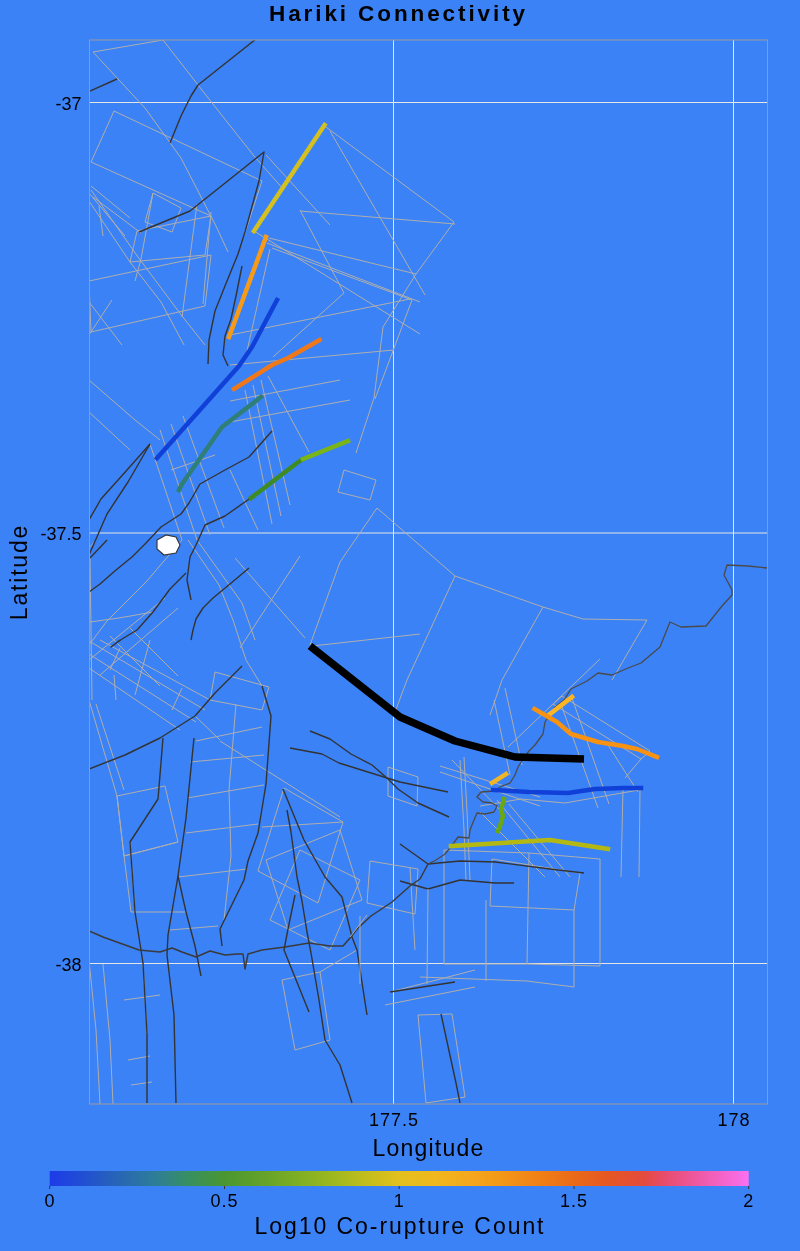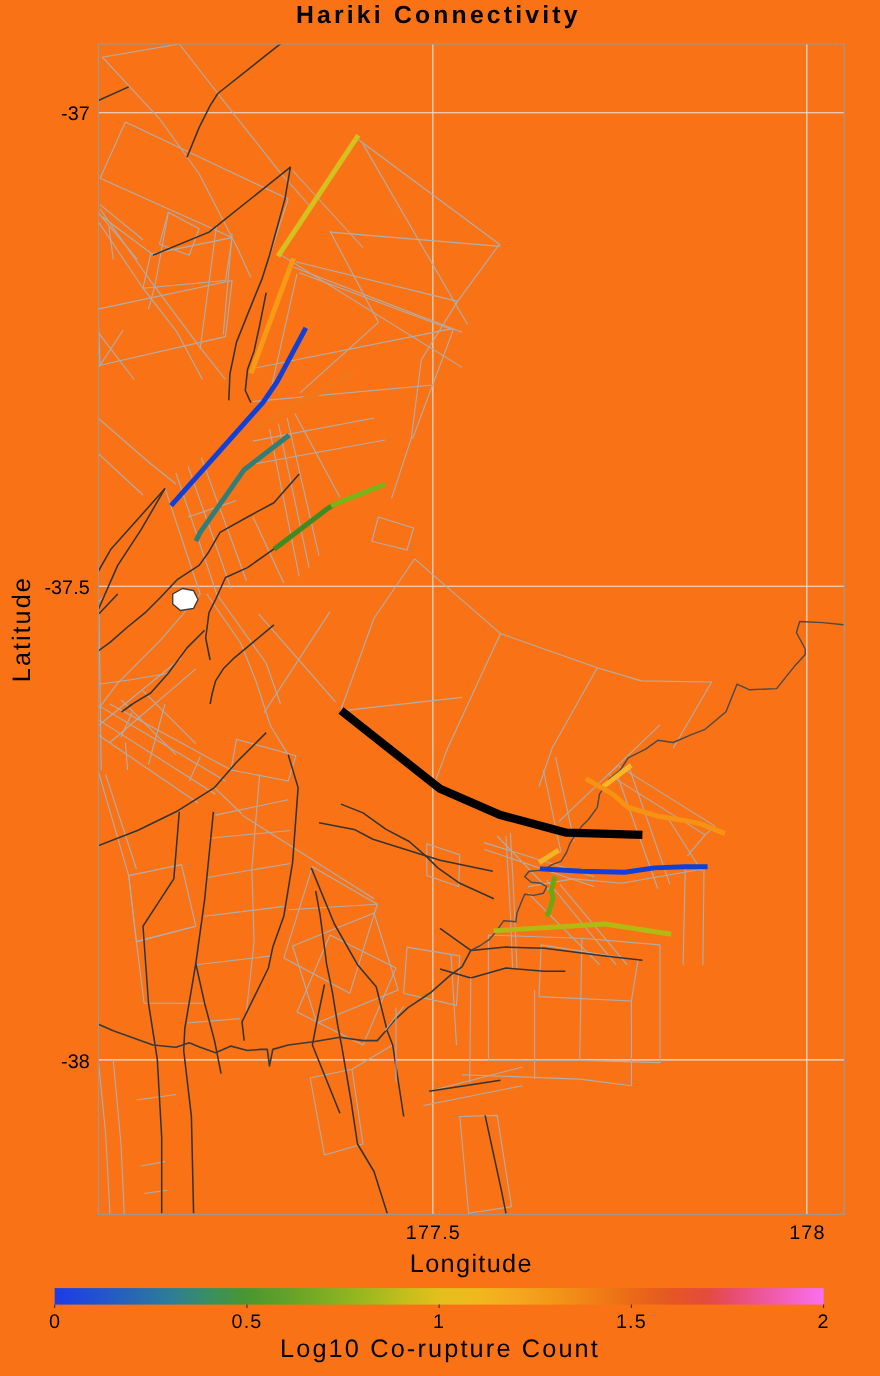--- a/index.html
+++ b/index.html
@@ -1,16 +1,16 @@
 <!DOCTYPE html>
 <html><head>
 <meta charset="utf-8">
 <style>
 html,body{margin:0;padding:0;background:#ffffff;}
-#fig{position:relative;width:800px;height:1251px;background:#f97316;font-family:"Liberation Sans",sans-serif;}
+#fig{position:relative;width:800px;height:1251px;background:#3b82f6;font-family:"Liberation Sans",sans-serif;}
 svg{position:absolute;left:0;top:0;}
 text{font-family:"Liberation Sans",sans-serif;fill:#000000;}
 </style>
 </head>
 <body>
 <div id="fig">
 <svg width="800" height="1251" viewBox="0 0 800 1251">
 <defs>
 <clipPath id="plotclip">
           <rect x="89.5" y="40" width="678" height="1064"></rect>

